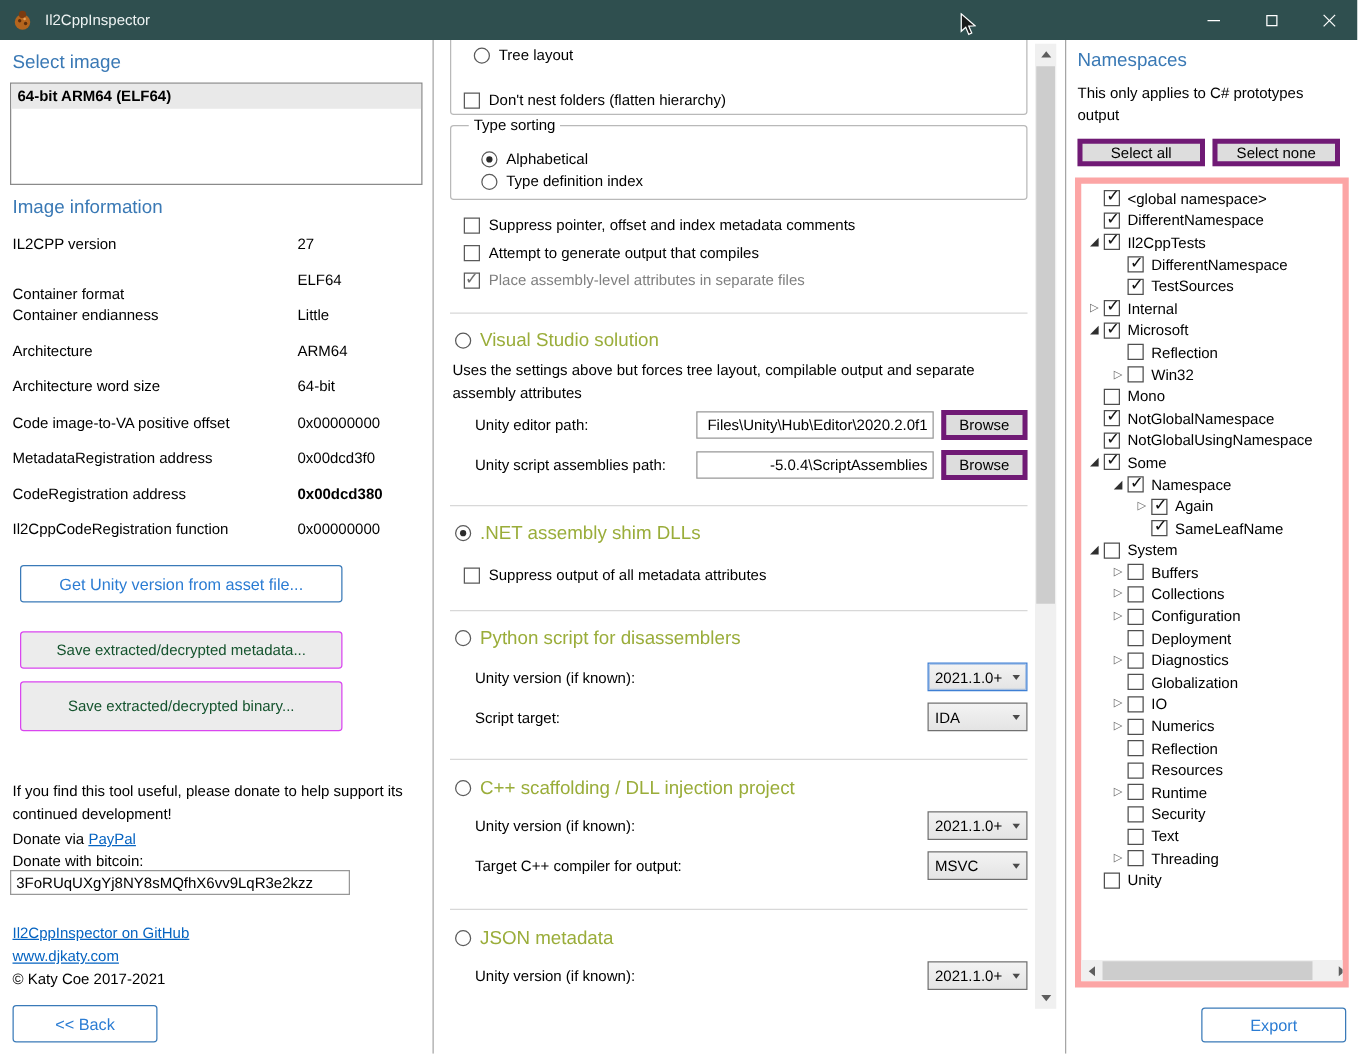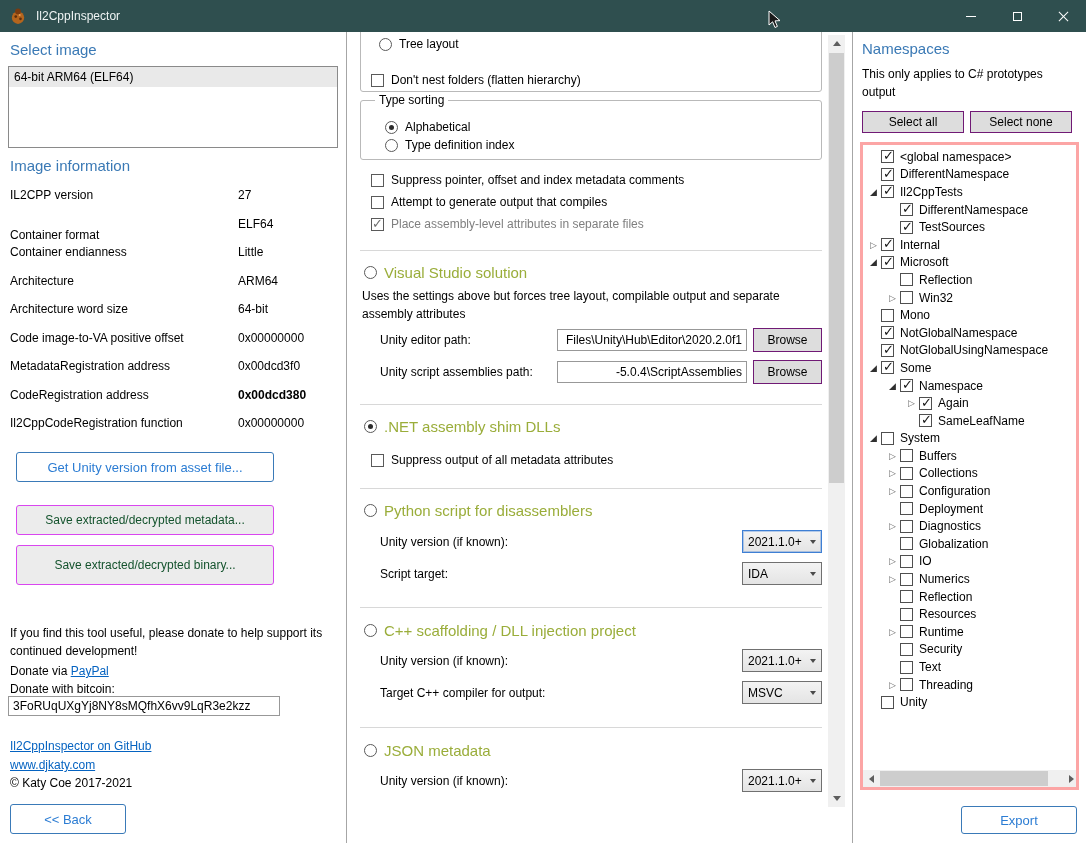--- a/index.html
+++ b/index.html
@@ -37,48 +37,48 @@
   .cb{width:13px;height:13px;border:1px solid #5a5a5a;background:#fff;flex:none;margin-right:7px;position:relative;}
   .cb.checked::after{content:"✓";font-family:"DejaVu Sans",sans-serif;position:absolute;left:0;top:-3px;font-size:13px;color:#6f6f6f;}
   .radio{width:13px;height:13px;border:1px solid #5a5a5a;border-radius:50%;background:#fff;flex:none;margin-right:7px;position:relative;}
   .radio.selected::after{content:"";position:absolute;left:3px;top:3px;width:5px;height:5px;border-radius:50%;background:#2b2b2b;}
   .section-title{font-size:15px;color:#9aad3a;white-space:nowrap;}
   .groupbox{position:absolute;border:1px solid #b9b9b9;border-radius:3px;}
   .gb-label{position:absolute;top:-8px;left:14px;background:#fff;padding:0 4px;font-size:12px;white-space:nowrap;}
   .sep{position:absolute;height:1px;background:#d8d8d8;}
   .textbox{position:absolute;border:1px solid #989898;background:#fff;display:flex;align-items:center;padding:0 4px;font-size:12px;overflow:hidden;white-space:nowrap;}
   .clip-left{justify-content:flex-end;}
-  .btn-std{position:absolute;border:1px solid #701a75;background:#ddd;font-size:12px;display:flex;align-items:center;justify-content:center;color:#000;}
+  .btn-std{position:absolute;border:4px solid #701a75;background:#ddd;font-size:12px;display:flex;align-items:center;justify-content:center;color:#000;}
   .combo{position:absolute;border:1px solid #707070;background:linear-gradient(#f3f3f3,#e4e4e4);display:flex;align-items:center;font-size:12px;padding-left:5px;white-space:nowrap;}
   .combo .carea{margin-left:auto;width:16px;height:100%;display:flex;align-items:center;justify-content:center;flex:none;}
   .combo .caret{width:0;height:0;border-left:3.5px solid transparent;border-right:3.5px solid transparent;border-top:4px solid #4a4a4a;}
   .combo.focused{border-color:#3e7fd4;box-shadow:inset 0 0 0 1px rgba(62,127,212,.35);}
 
   
   .sbar-v{position:absolute;width:17px;background:#f0f0f0;}
   .sbar-h{position:absolute;height:17px;background:#f0f0f0;}
   .sb-btn{position:absolute;width:17px;height:17px;display:flex;align-items:center;justify-content:center;}
   .tri-up{width:0;height:0;border-left:4px solid transparent;border-right:4px solid transparent;border-bottom:5px solid #5e5e5e;}
   .tri-down{width:0;height:0;border-left:4px solid transparent;border-right:4px solid transparent;border-top:5px solid #5e5e5e;}
   .tri-left{width:0;height:0;border-top:4px solid transparent;border-bottom:4px solid transparent;border-right:5px solid #5e5e5e;}
   .tri-right{width:0;height:0;border-top:4px solid transparent;border-bottom:4px solid transparent;border-left:5px solid #5e5e5e;}
   .sb-thumb{position:absolute;background:#cdcdcd;}
 
   
   .listbox{position:absolute;border:1px solid #8a8a8a;background:#fff;overflow:hidden;}
   .list-item{height:20px;display:flex;align-items:center;padding:0 5px;font-size:12px;}
-  .list-item.selected{background:#e9e9e9;}
+  .list-item.selected{background:#e9e9e9;font-weight:bold;}
   .info-label{position:absolute;left:10px;font-size:12px;white-space:nowrap;}
   .info-value{position:absolute;left:238px;font-size:12px;white-space:nowrap;}
   .btn-blue{position:absolute;background:#fff;border:1px solid #3a7ab8;border-radius:3px;color:#2b7cd3;font-size:13px;display:flex;align-items:center;justify-content:center;}
   .btn-disabled{position:absolute;background:#ececec;border:1px solid #d946ef;border-radius:3px;color:#14532d;font-size:12px;display:flex;align-items:center;justify-content:center;}
   .link{color:#0563c1;text-decoration:underline;font-size:12px;cursor:pointer;white-space:nowrap;}
 
   
-  #nstree{position:absolute;border:3px solid #fca5a5;background:#fff;overflow:hidden;}
+  #nstree{position:absolute;border:5px solid #fca5a5;background:#fff;overflow:hidden;}
   #tree-rows{position:absolute;left:0;top:3px;right:0;bottom:17px;overflow:hidden;}
   .tree-row{height:17.6px;display:flex;align-items:center;white-space:nowrap;}
   .expander{width:15px;flex:none;text-align:center;font-size:9px;color:#6a6a6a;font-family:"DejaVu Sans",sans-serif;}
   .expander.expanded{color:#2f2f2f;}
   .tcb{width:13px;height:13px;border:1px solid #4f4f4f;background:#fff;flex:none;margin-right:6px;position:relative;}
   .tcb.checked::after{content:"✓";font-family:"DejaVu Sans",sans-serif;position:absolute;left:1px;top:-3px;font-size:13px;color:#121212;}
   .tlabel{font-size:12px;}
 </style>
 </head>
 <body>

